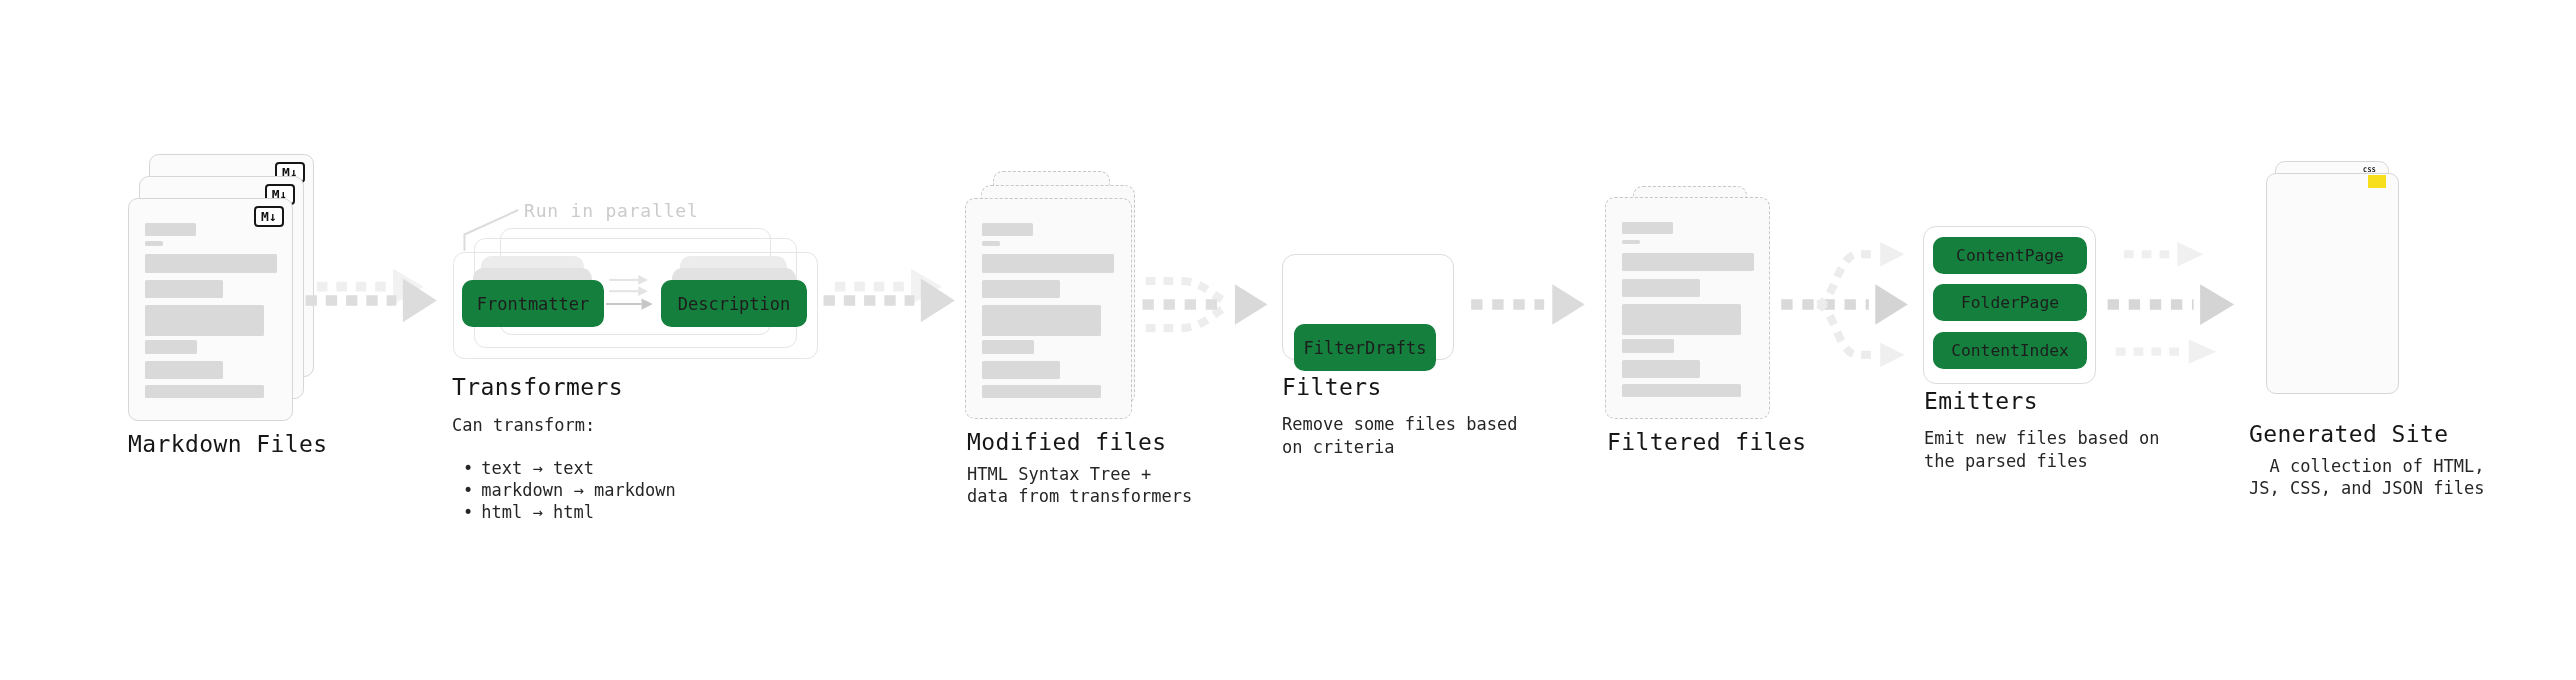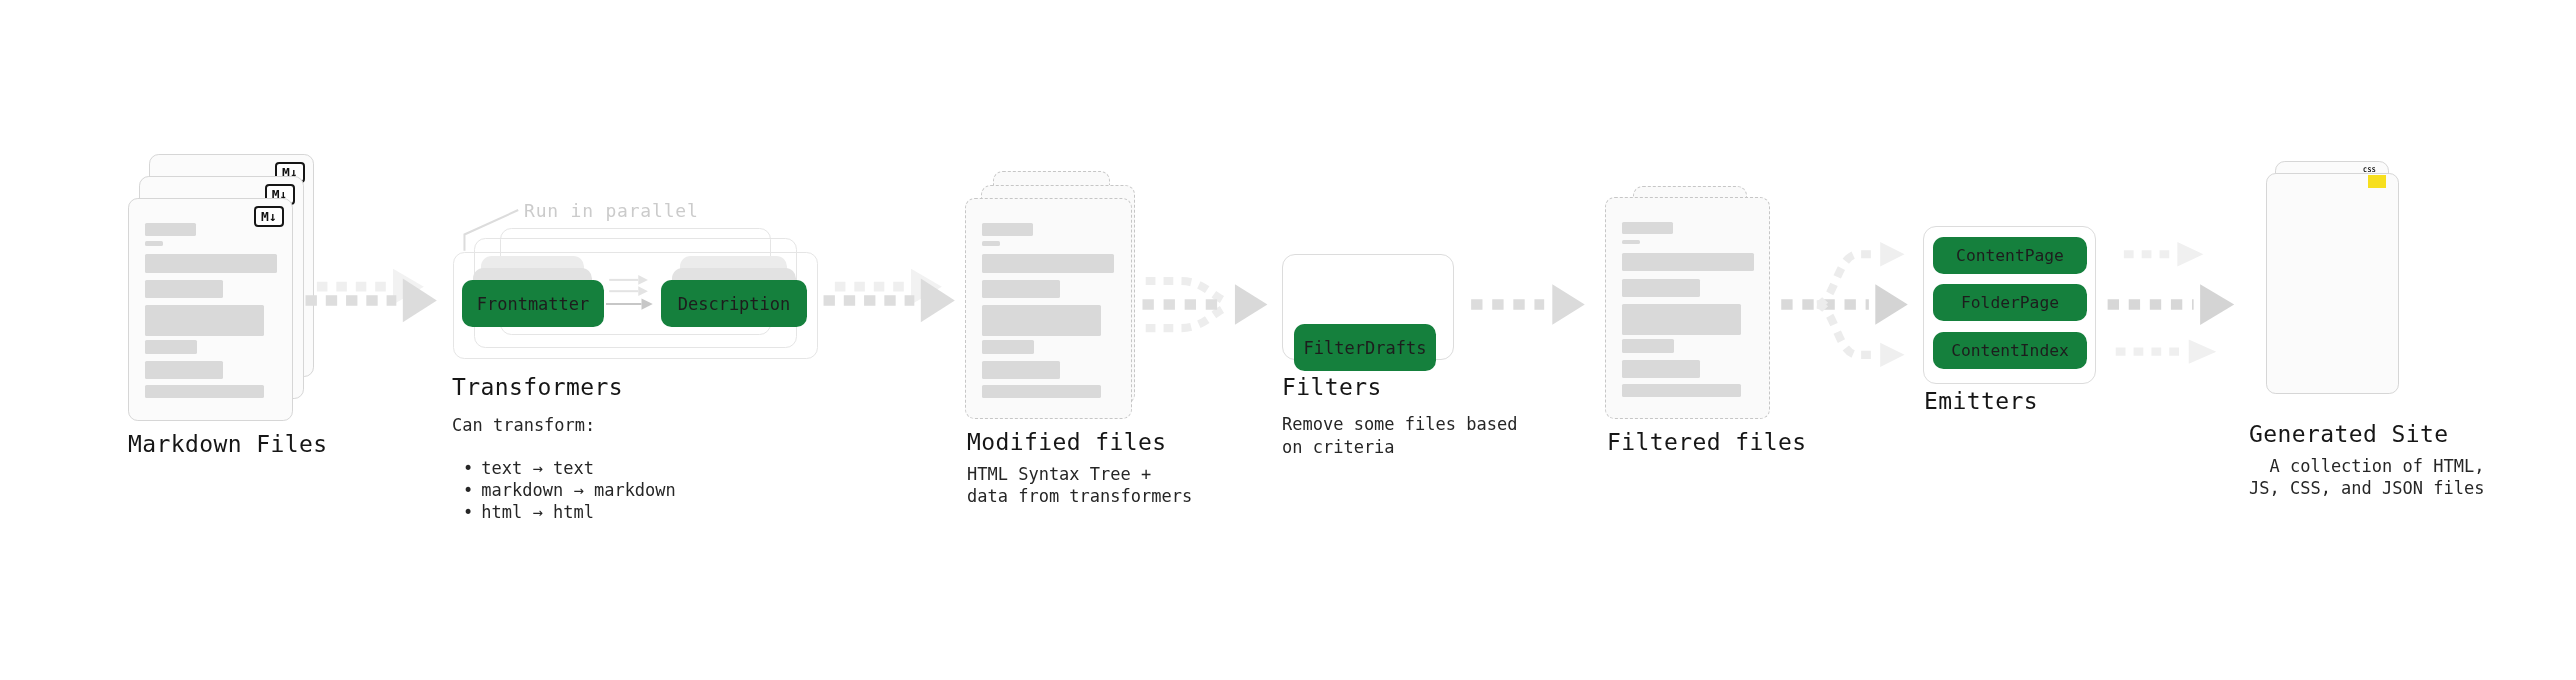--- a/index.html
+++ b/index.html
@@ -186,20 +186,24 @@
   <div class="pill small" style="left:1933px;top:237px;width:154px;height:37px;">
     <span>ContentPage</span>
   </div>
   <div class="pill small" style="left:1933px;top:284px;width:154px;height:37px;">
     <span>FolderPage</span>
   </div>
   <div class="pill small" style="left:1933px;top:332px;width:154px;height:37px;">
     <span>ContentIndex</span>
   </div>
   <div class="node-label" style="left:1924px;top:388px;">Emitters</div>
+  <div class="node-note" style="left:1924px;top:427px;line-height:23px;">
+    <div>Emit new files based on</div>
+    <div>the parsed files</div>
+  </div>
 
   <svg class="arrow" style="left:2106px;top:238px;" width="142" height="134" viewBox="0 0 175 165">
     <line x1="22" y1="20" x2="82" y2="20" stroke="#efefef" stroke-width="10" stroke-dasharray="12 10"></line>
     <polygon points="88,5 88,35 120,20" fill="#f0f0f0"></polygon>
     <line x1="2" y1="82" x2="108" y2="82" stroke="#d7d7d7" stroke-width="13" stroke-dasharray="14 12"></line>
     <polygon points="116,57 116,107 158,82" fill="#d4d4d4"></polygon>
     <line x1="12" y1="140" x2="96" y2="140" stroke="#efefef" stroke-width="10" stroke-dasharray="12 10"></line>
     <polygon points="102,125 102,155 136,140" fill="#f0f0f0"></polygon>
   </svg>
 

